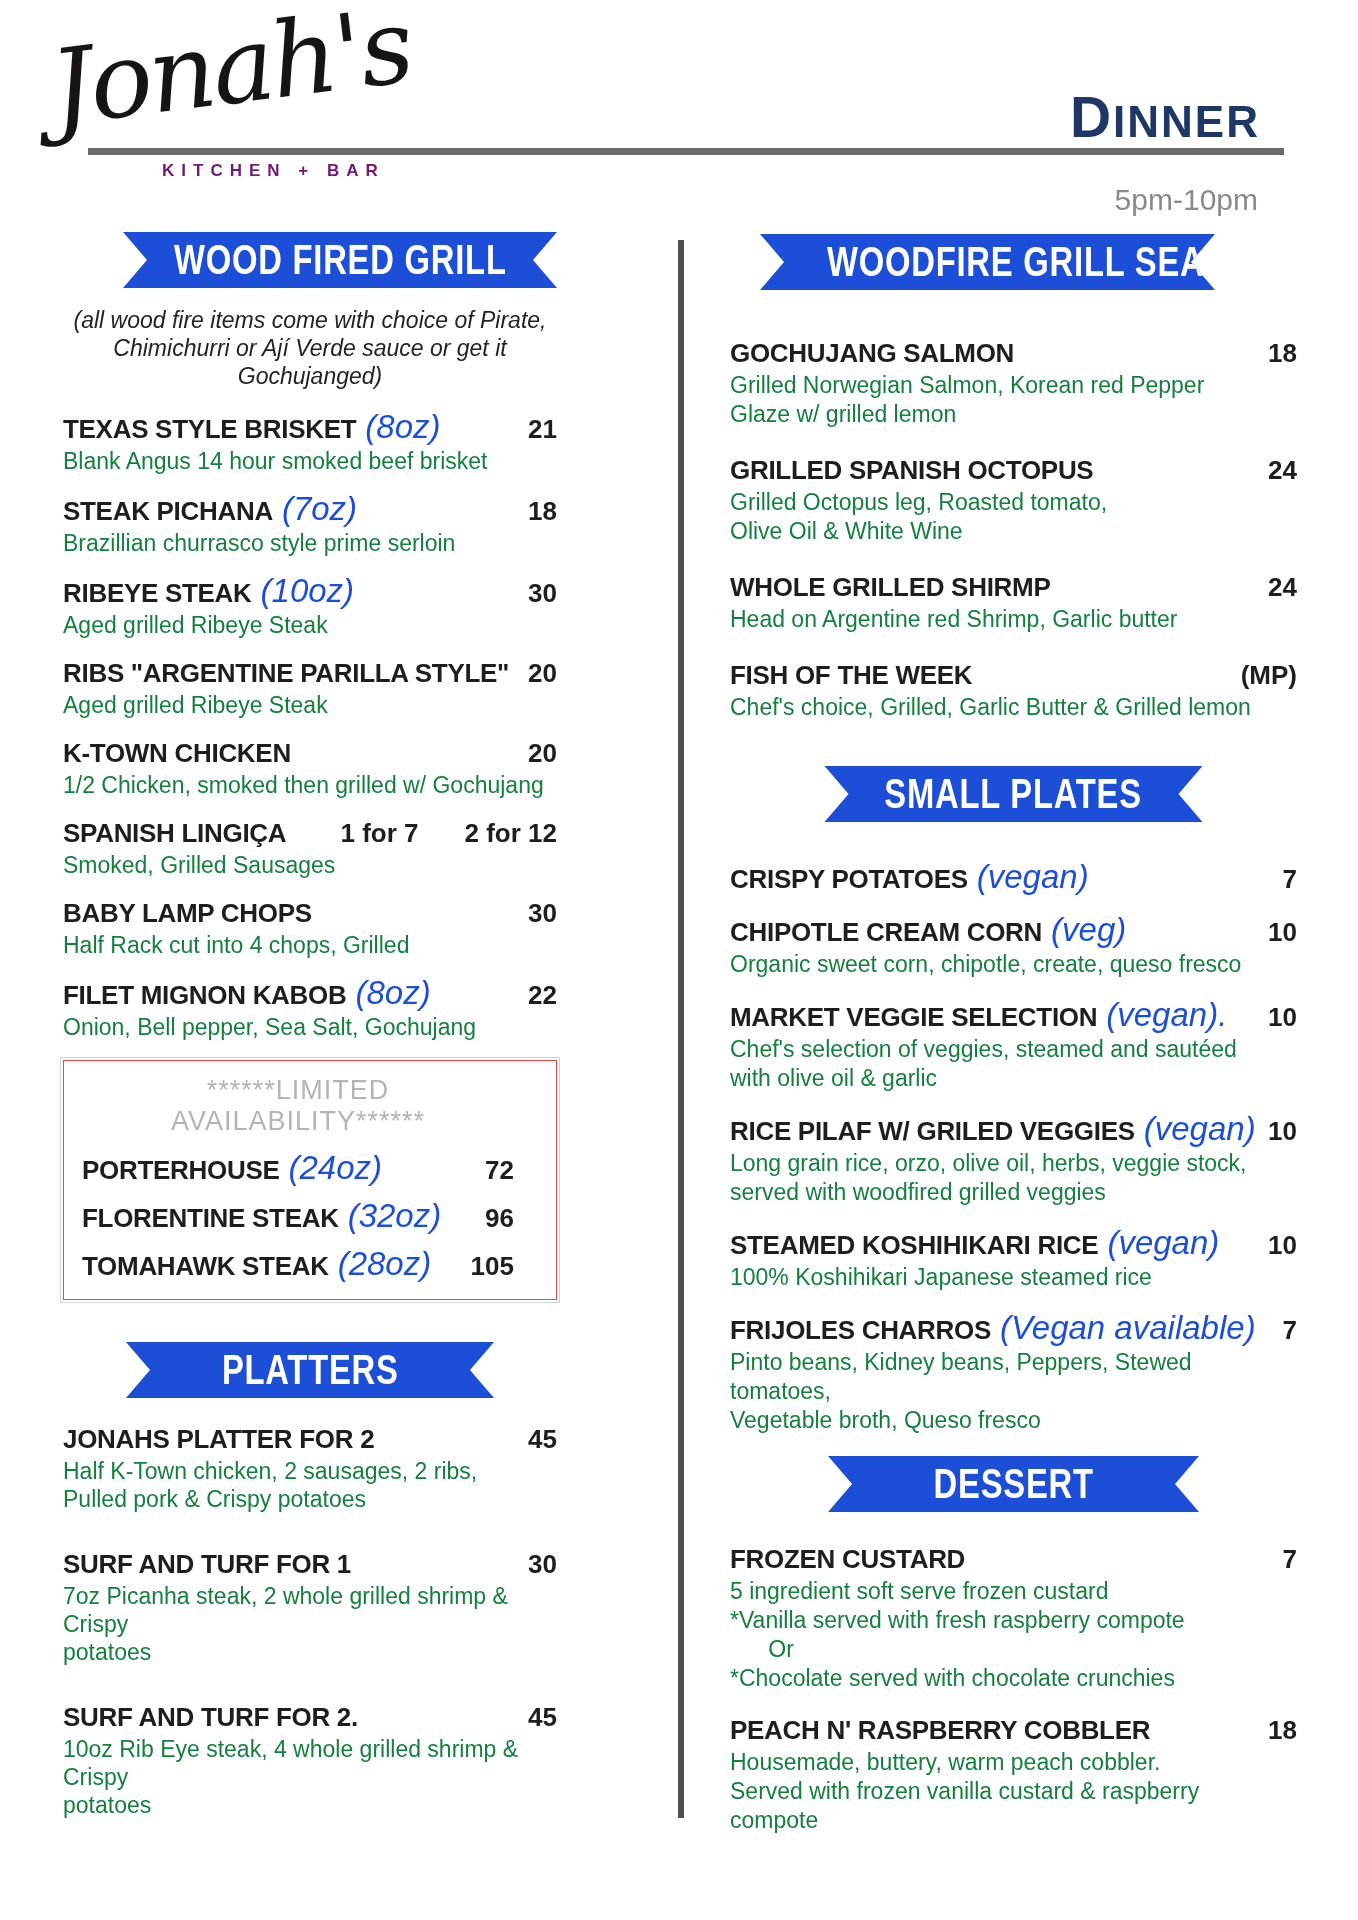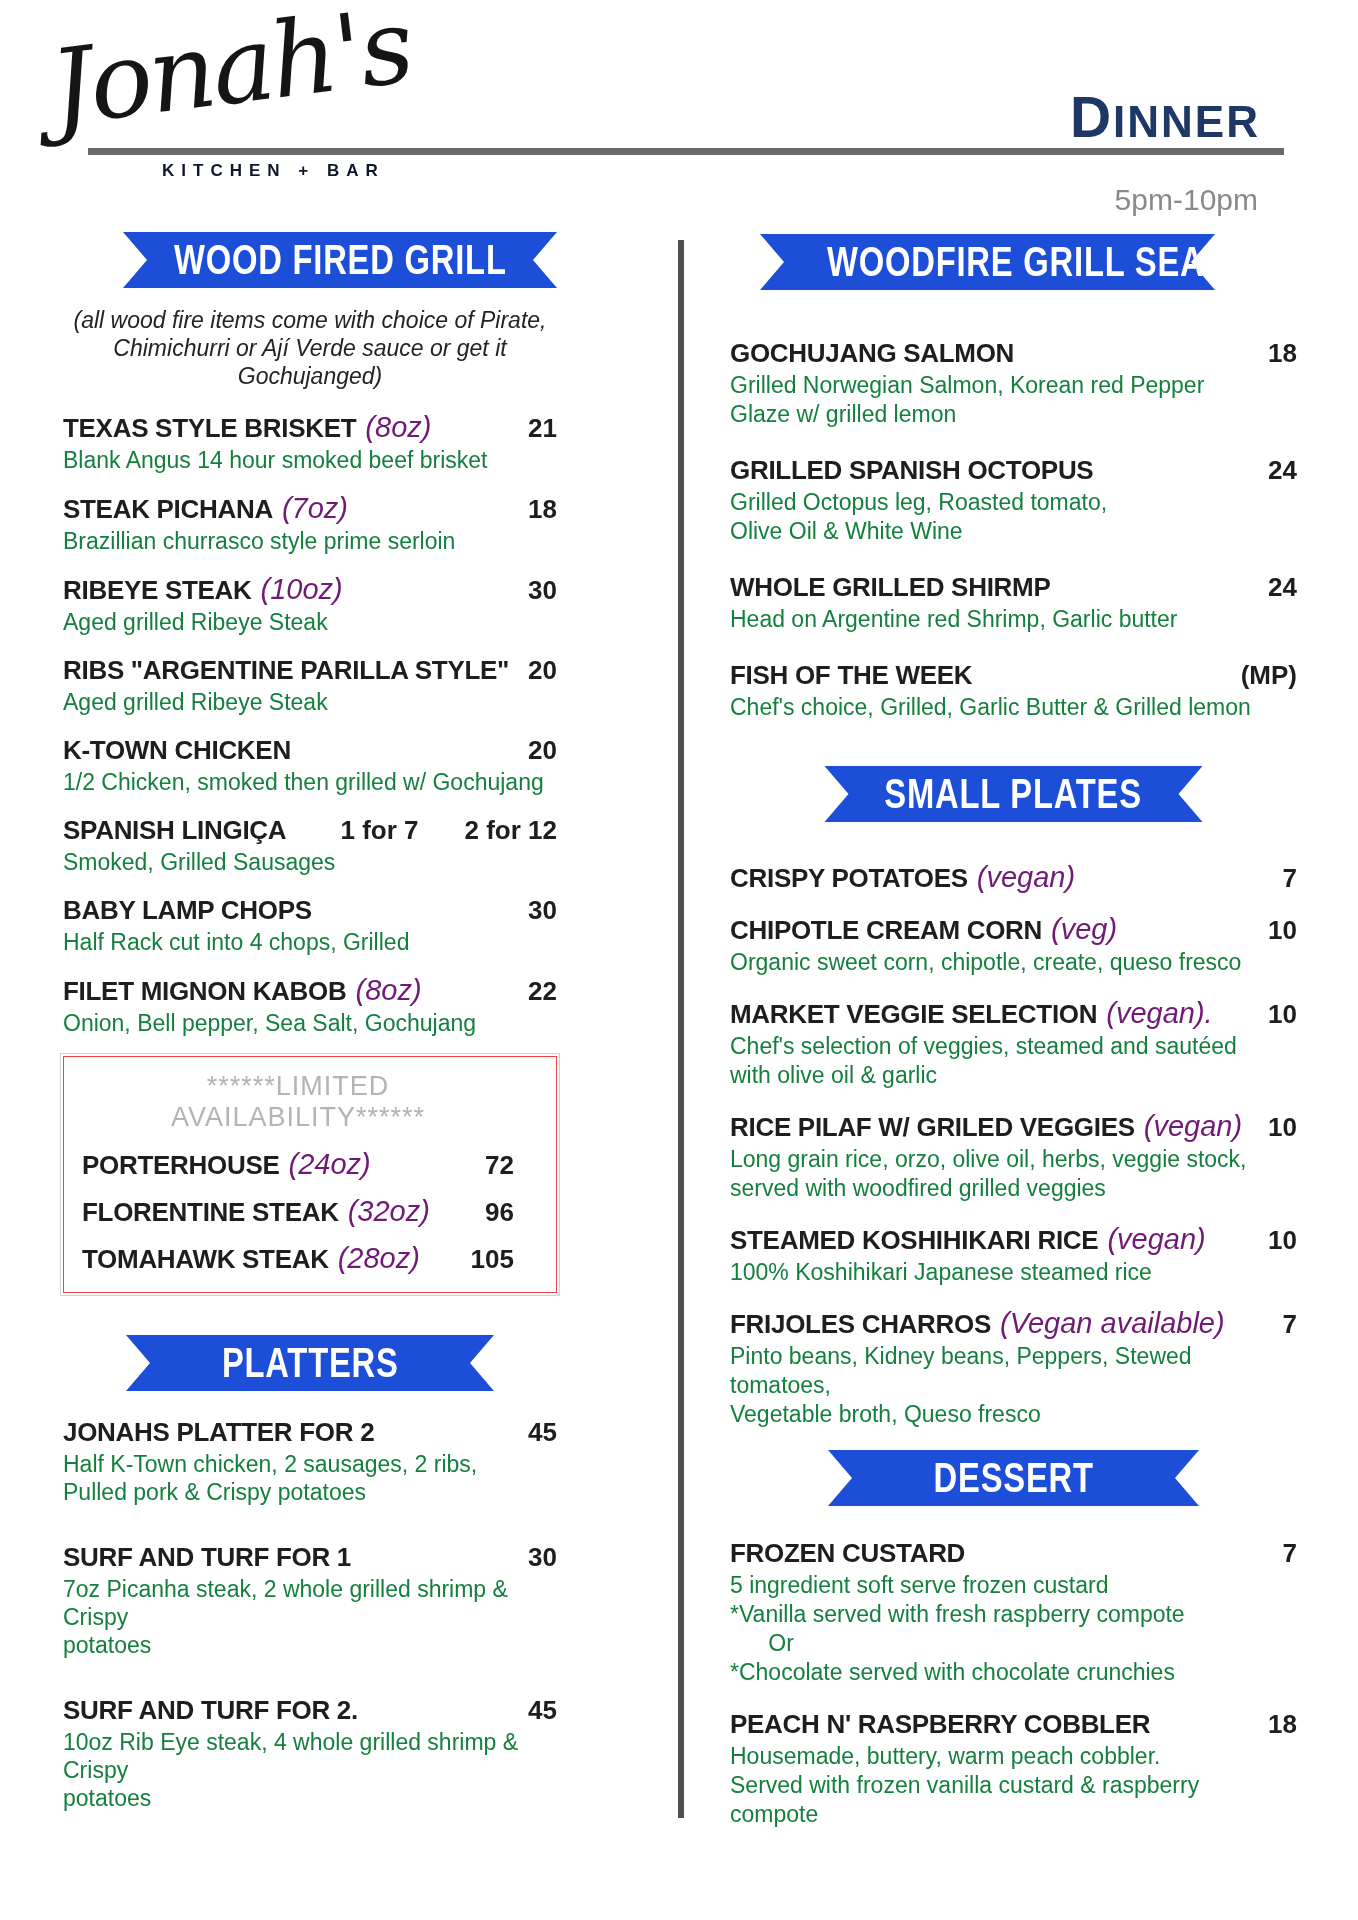--- a/index.html
+++ b/index.html
@@ -4,21 +4,21 @@
 <style>
   html,body{margin:0;padding:0;background:#ffffff;}
   .page{position:relative;width:1358px;height:1920px;background:#fff;overflow:hidden;
         font-family:"Liberation Sans",sans-serif;color:#1e1c1d;}
 
   
   .brand-script{position:absolute;left:50px;top:6px;z-index:3;
     font-family:"DejaVu Serif",serif;font-style:italic;font-weight:400;
     font-size:104px;letter-spacing:-3px;color:#161415;transform:rotate(-7deg);}
   .brand-sub{position:absolute;left:162px;top:161px;z-index:3;
-    font-size:17px;font-weight:bold;letter-spacing:7px;color:#0f172a;}
+    font-size:17px;font-weight:bold;letter-spacing:7px;color:#701a75;}
   .rule{position:absolute;left:88px;top:148px;width:1196px;height:7px;background:#6a6a6a;z-index:1;}
   .dinner{position:absolute;top:84px;right:98px;z-index:2;
     font-size:44px;font-weight:bold;letter-spacing:2px;color:#1e3765;}
   .dinner::first-letter{font-size:57px;}
   .hours{position:absolute;top:163px;right:100px;font-size:30px;color:#8a8a8a;margin-top:20px;}
 
   
   .col-left{position:absolute;left:63px;top:232px;width:494px;}
   .col-right{position:absolute;left:730px;top:234px;width:567px;}
   .divider{position:absolute;left:678px;top:240px;width:6px;height:1578px;background:#4f4f4f;}
@@ -44,21 +44,21 @@
   .des-items{margin-top:32px;}
 
   .item{margin-bottom:19px;}
   .plat-items .item{margin-bottom:36px;}
   .sea-items .item{margin-bottom:26px;}
   .sp-items .item{margin-bottom:21px;}
   .des-items .item{margin-bottom:22px;}
 
   .trow{display:flex;align-items:baseline;line-height:30px;}
   .nm{font-size:26px;font-weight:bold;letter-spacing:-.3px;color:#1f1d1e;white-space:nowrap;}
-  .sz{font-size:29px;font-style:italic;margin-left:9px;white-space:nowrap;color:#701a75;}
+  .sz{font-size:33px;font-style:italic;margin-left:9px;white-space:nowrap;color:#1d4ed8;}
   .pr{font-size:26px;font-weight:bold;margin-left:auto;padding-left:8px;color:#1f1d1e;}
   .pr2{display:flex;gap:46px;margin-left:auto;font-size:26px;font-weight:bold;color:#1f1d1e;}
   .ds{font-size:23px;line-height:28px;margin-top:3px;color:#15803d;white-space:pre-line;}
   .col-right .ds{line-height:29px;}
 
   
   .limited{margin-top:16px;border:1px solid #ef4444;outline:1px solid #d2d2d2;outline-offset:2px;
     padding:14px 42px 16px 18px;}
   .lim-head{text-align:center;font-size:27px;letter-spacing:1px;color:#b4b4b4;margin-bottom:14px;}
   .lrow{display:flex;align-items:baseline;line-height:34px;margin-bottom:12px;}

